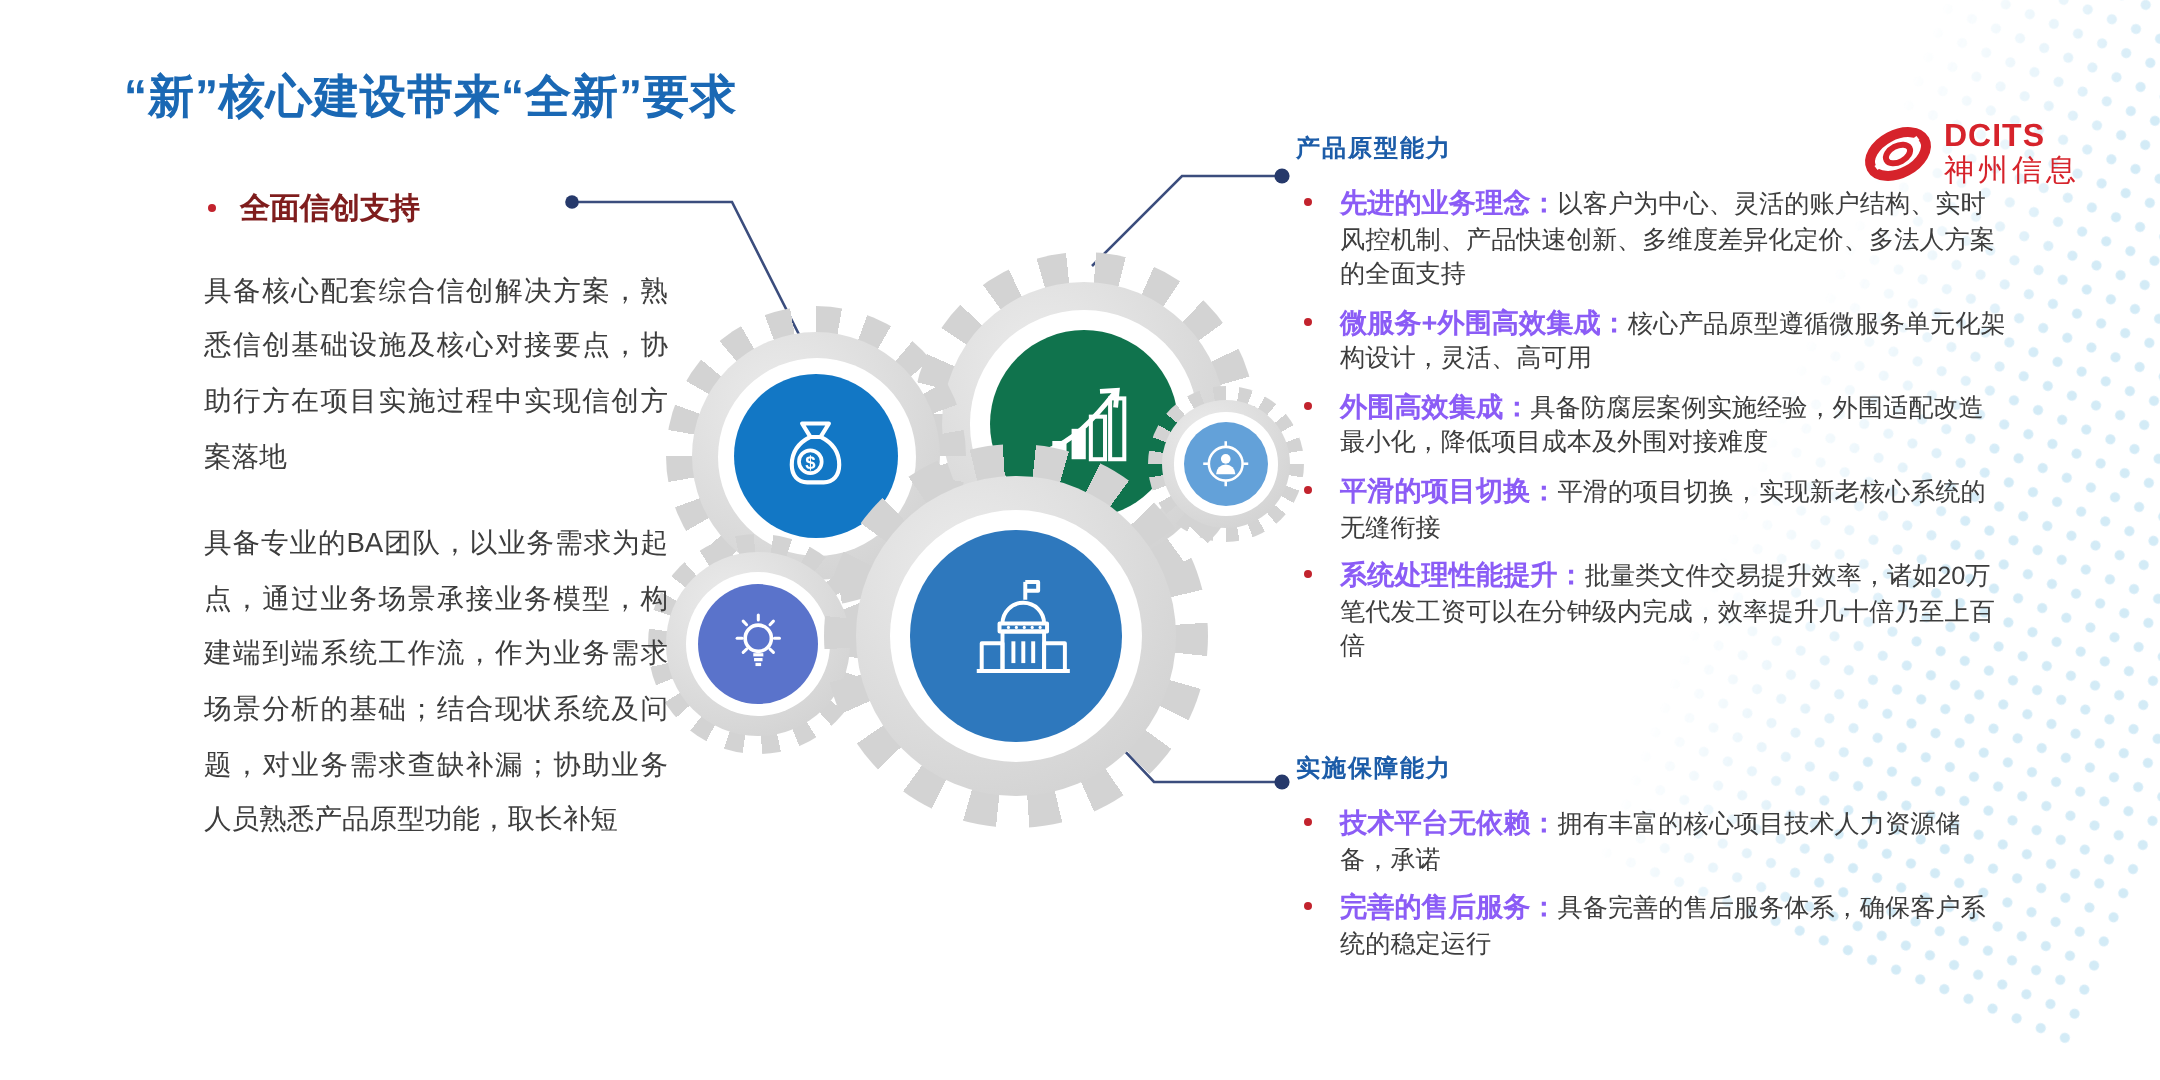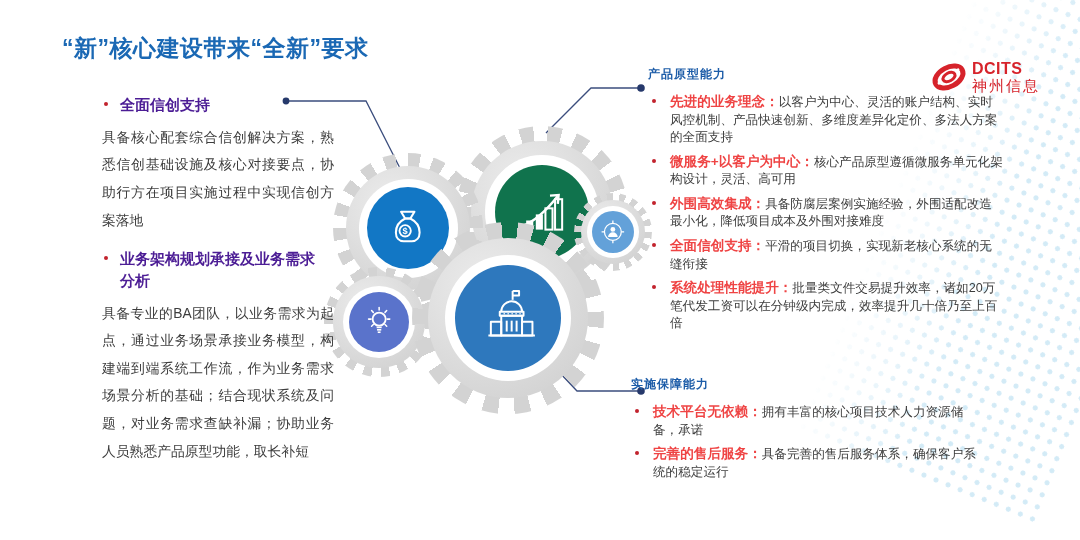--- a/index.html
+++ b/index.html
@@ -27,29 +27,29 @@
   .logo{position:absolute;left:928px;top:16px;width:140px;display:flex;align-items:center;gap:2px;margin-top:40px;}
   .logo svg{flex:0 0 auto;}
   .logo-txt{display:flex;flex-direction:column;line-height:1.05;}
   .logo-name{font-size:16px;font-weight:800;color:#d6232b;letter-spacing:.5px;}
   .logo-sub{font-size:15px;font-weight:400;color:#d6232b;letter-spacing:2px;}
   
   .sec-h{font-size:12px;font-weight:800;color:#1c5ca8;letter-spacing:1px;margin:0 0 10px 0;}
   
   .planning{position:absolute;left:100px;top:84px;width:234px;}
   .planning .sec-h{margin-left:48px;margin-bottom:16px;}
-  .lead-item{position:relative;padding-left:20px;font-size:15px;font-weight:800;color:#4c1d95;line-height:1.45;margin:10px 18px 8px 0;}
+  .lead-item{position:relative;padding-left:20px;font-size:15px;font-weight:800;color:#7f1d1d;line-height:1.45;margin:10px 18px 8px 0;}
   .marker{position:absolute;left:4px;top:8px;width:4px;height:4px;border-radius:50%;background:#c2232d;}
-  .planning p{margin:0 0 14px 2px;font-size:13.8px;line-height:2.0;text-align:justify;color:#3d3d3d;}
+  .planning p{margin:16px 0 14px 2px;font-size:13.8px;line-height:2.0;text-align:justify;color:#3d3d3d;}
   
   .product{position:absolute;left:648px;top:66px;width:356px;}
-  .impl{position:absolute;left:631px;top:376px;width:356px;}
+  .impl{position:absolute;left:648px;top:376px;width:356px;}
   .bullet{position:relative;padding-left:22px;margin-bottom:6px;font-size:12.6px;line-height:1.38;color:#3d3d3d;}
   .bullet .marker{top:6px;}
-  .bullet b{font-size:13.6px;font-weight:800;color:#ef4444;}
+  .bullet b{font-size:13.6px;font-weight:800;color:#8b5cf6;}
   
   .connectors{position:absolute;left:0;top:0;pointer-events:none;}
   
   .gear{position:absolute;}
   .gear .teeth{position:absolute;inset:0;border-radius:50%;
     background:repeating-conic-gradient(from var(--a,0deg), #d3d3d3 0deg 10deg, transparent 10deg 20deg);}
   .gear .gbody{position:absolute;inset:8.5%;border-radius:50%;
     background:radial-gradient(circle at 36% 30%, #ececec, #cdcdcd);}
   .gear .ring{position:absolute;inset:17%;border-radius:50%;background:#ffffff;}
   .gear .core{position:absolute;inset:22.5%;border-radius:50%;display:flex;align-items:center;justify-content:center;}
@@ -186,44 +186,40 @@
     </svg>
   </div>
 </div>
 
 <section class="planning">
   <div class="lead-item">
     <span class="marker"></span>
     <span>全面信创支持</span>
   </div>
   <p>具备核心配套综合信创解决方案，熟悉信创基础设施及核心对接要点，协助行方在项目实施过程中实现信创方案落地</p>
-  <div class="lead-item">
-    <span class="marker"></span>
-    <span>业务架构规划承接及业务需求分析</span>
-  </div>
   <p>具备专业的BA团队，以业务需求为起点，通过业务场景承接业务模型，构建端到端系统工作流，作为业务需求场景分析的基础；结合现状系统及问题，对业务需求查缺补漏；协助业务人员熟悉产品原型功能，取长补短</p>
 </section>
 
 <section class="product">
   <h2 class="sec-h">产品原型能力</h2>
   <div class="bullet">
     <span class="marker"></span>
     <b>先进的业务理念：</b><span>以客户为中心、灵活的账户结构、实时风控机制、产品快速创新、多维度差异化定价、多法人方案的全面支持</span>
   </div>
   <div class="bullet">
     <span class="marker"></span>
-    <b>微服务+以客户为中心：</b><span>核心产品原型遵循微服务单元化架构设计，灵活、高可用</span>
+    <b>微服务+外围高效集成：</b><span>核心产品原型遵循微服务单元化架构设计，灵活、高可用</span>
   </div>
   <div class="bullet">
     <span class="marker"></span>
     <b>外围高效集成：</b><span>具备防腐层案例实施经验，外围适配改造最小化，降低项目成本及外围对接难度</span>
   </div>
   <div class="bullet">
     <span class="marker"></span>
-    <b>全面信创支持：</b><span>平滑的项目切换，实现新老核心系统的无缝衔接</span>
+    <b>平滑的项目切换：</b><span>平滑的项目切换，实现新老核心系统的无缝衔接</span>
   </div>
   <div class="bullet">
     <span class="marker"></span>
     <b>系统处理性能提升：</b><span>批量类文件交易提升效率，诸如20万笔代发工资可以在分钟级内完成，效率提升几十倍乃至上百倍</span>
   </div>
 </section>
 
 <section class="impl">
   <h2 class="sec-h">实施保障能力</h2>
   <div class="bullet">

